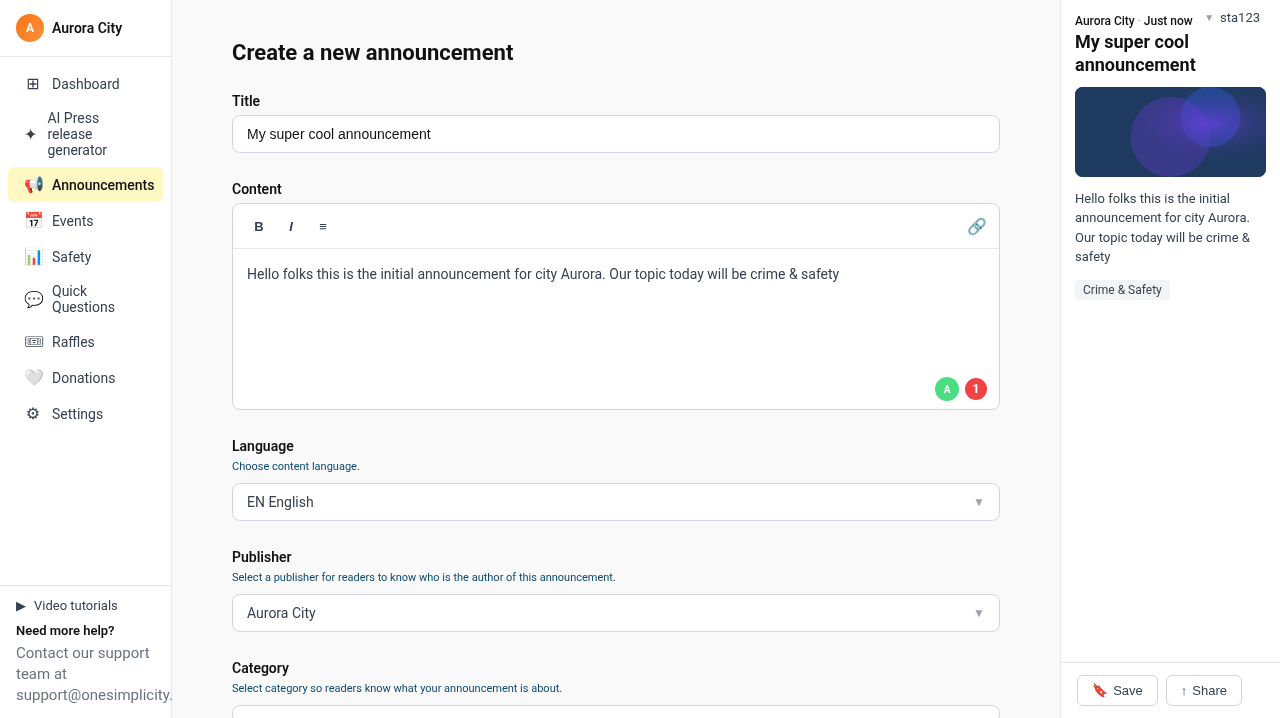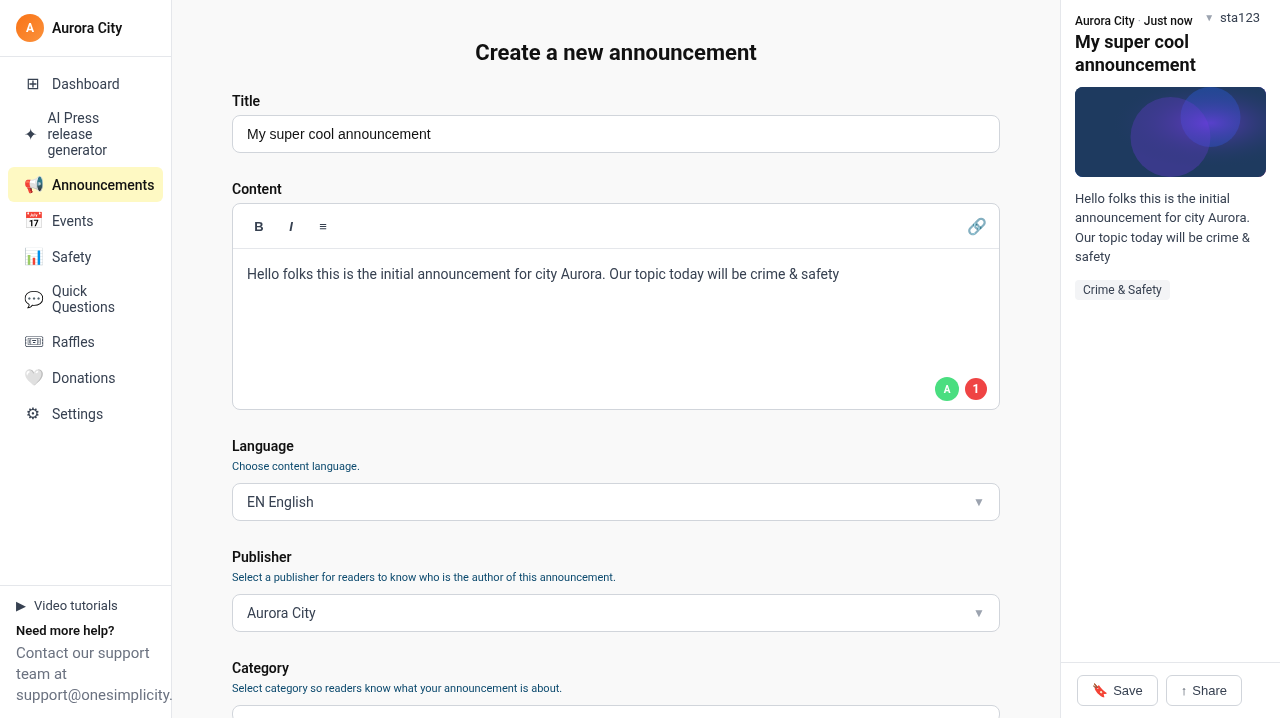--- a/index.html
+++ b/index.html
@@ -89,21 +89,20 @@
       flex: 1;
       overflow-y: auto;
       padding: 40px 60px;
       background: #f9f9f9;
     }
     .page-title {
       font-size: 22px;
       font-weight: 700;
       color: #111;
       margin-bottom: 28px;
-      text-align: center;
     }
     .form-section {
       margin-bottom: 28px;
     }
     .form-label {
       font-size: 14px;
       font-weight: 600;
       color: #111;
       margin-bottom: 6px;
     }

